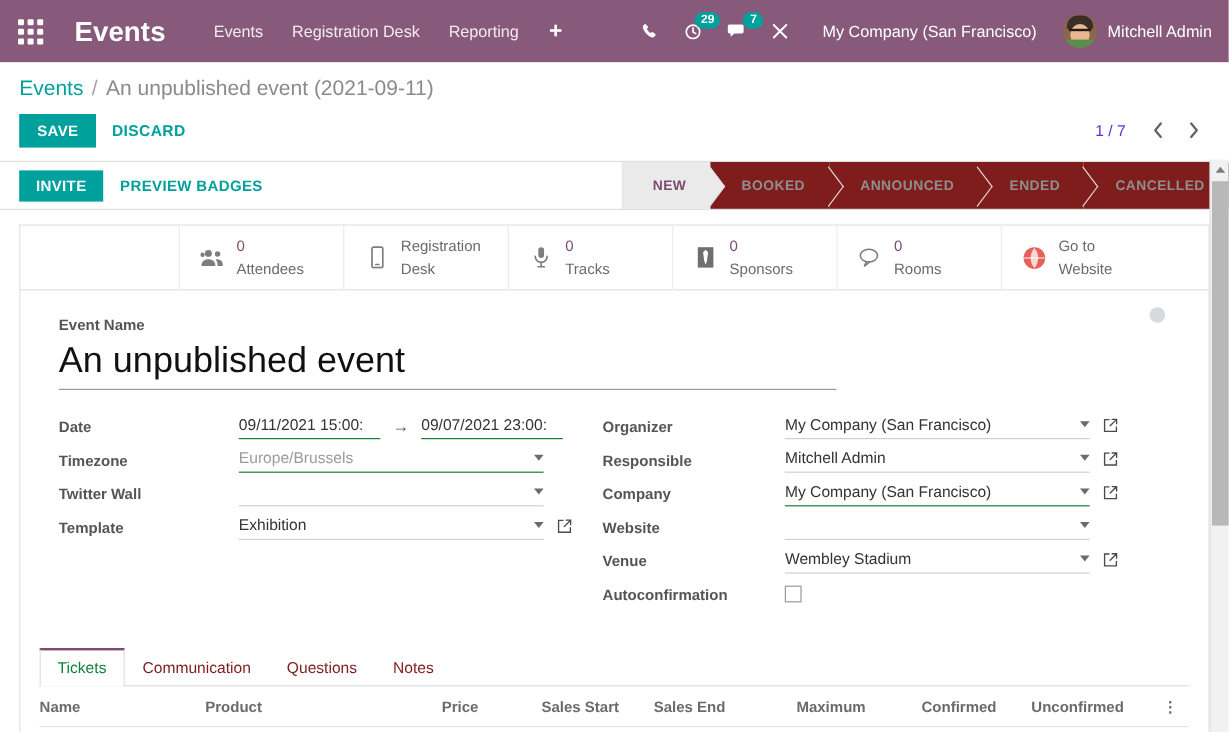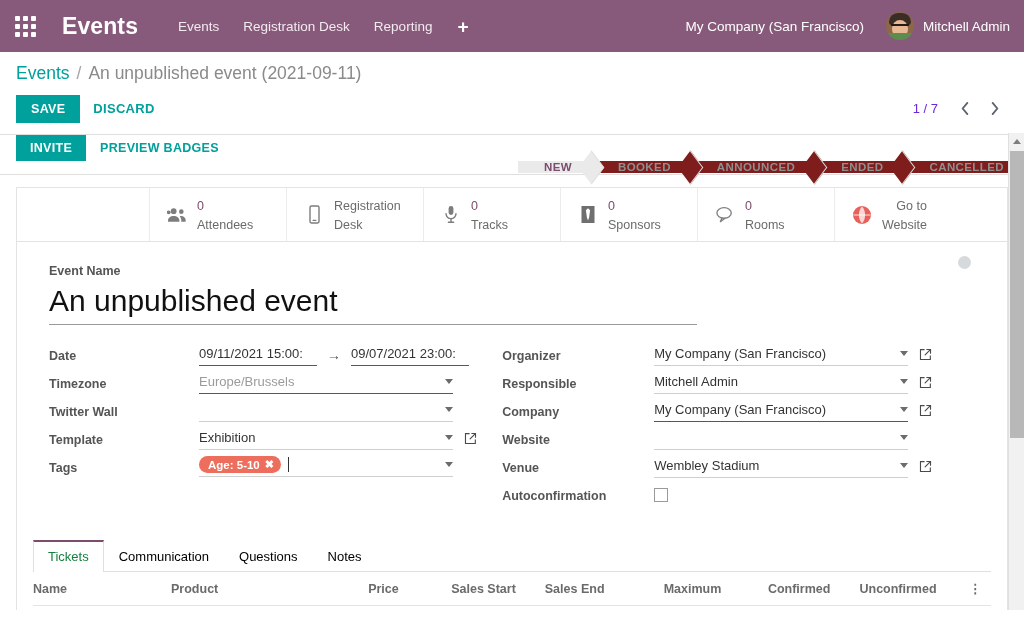--- a/index.html
+++ b/index.html
@@ -76,21 +76,21 @@
   .pager { margin-left: auto; display: flex; align-items: center; gap: 4px; }
   .pager-count { font-size: 13px; color: #6d28d9; margin-right: 10px; }
   .pager-btn {
     width: 26px; height: 26px; display: flex; align-items: center; justify-content: center;
     cursor: pointer; color: #5c6470; font-size: 17px; font-weight: bold;
   }
 
   
   .statusbar-row {
     display: flex; align-items: stretch; background: #fff;
-    border-bottom: 1px solid #dfdfdf; height: 40px; flex-direction: column;
+    border-bottom: 1px solid #dfdfdf; height: 40px;
   }
   .sb-left { display: flex; align-items: center; padding: 0 16px; gap: 2px; }
   .sb-btn-primary {
     background: #00A09D; color: #fff; font-size: 12.5px; font-weight: bold;
     padding: 6px 14px; border: none; cursor: pointer; letter-spacing: .3px;
   }
   .sb-btn-link {
     background: none; border: none; color: #00A09D; font-size: 12.5px; font-weight: bold;
     padding: 6px 12px; cursor: pointer; letter-spacing: .3px;
   }
@@ -114,21 +114,21 @@
   .sheet-wrap { padding: 12px 16px 0 16px; background: #fff; height: 451px; overflow: hidden; }
   .sheet { border: 1px solid #e3e3e3; background: #fff; height: 100%; }
 
   
   .btn-box-row { display: flex; border-bottom: 1px solid #e3e3e3; height: 54px; }
   .btn-box-spacer { width: 133px; border-right: 1px solid #ececec; }
   .stat-button {
     display: flex; align-items: center; gap: 9px; padding: 0 16px;
     border-right: 1px solid #ececec; cursor: pointer; min-width: 137px;
   }
-  .stat-button:last-child { border-right: none; text-align: right; }
+  .stat-button:last-child { border-right: none; }
   .stat-ico { color: #7d7d7d; display: flex; align-items: center; justify-content: center; width: 22px; flex: none; }
   .stat-text { line-height: 1.15; }
   .stat-value { font-size: 12.5px; color: #7c4b6e; font-weight: normal; }
   .stat-label { font-size: 12.5px; color: #6b6b6b; }
 
   
   .title-area { padding: 22px 32px 0 32px; position: relative; }
   .field-label-sm { font-size: 12.5px; font-weight: bold; color: #555; margin-bottom: 4px; }
   .title-input {
     font-size: 30px; color: #111; border: none; border-bottom: 1px solid #999;
@@ -167,21 +167,21 @@
   .tag-caret-row { display: flex; align-items: center; width: 254px; border-bottom: 1px solid #cfcfcf; padding-bottom: 3px; }
   .tag-cursor { width: 1px; height: 15px; background: #333; margin-left: 7px; }
   .cbox {
     width: 14px; height: 14px; border: 1px solid #9a9a9a; background: #fff; cursor: pointer; display: block;
   }
 
   
   .notebook { margin: 30px 0 0 0; padding: 0 16px; }
   .nb-tabs { display: flex; border-bottom: 1px solid #dfdfdf; }
   .nb-tab {
-    font-size: 13px; color: #000000; padding: 8px 14px; cursor: pointer;
+    font-size: 13px; color: #7f1d1d; padding: 8px 14px; cursor: pointer;
     border: 1px solid transparent; border-bottom: none; background: transparent; position: relative; top: 1px;
   }
   .nb-tab.active {
     color: #15803d; background: #fff; border-color: #dfdfdf; border-top: 2px solid #7c4b6e; padding-top: 7px;
   }
   .nb-table { width: 100%; border-collapse: collapse; }
   .nb-table th {
     font-size: 12.5px; color: #6b6b6b; font-weight: bold; text-align: left;
     padding: 9px 8px 9px 0; border-bottom: 1px solid #e3e3e3; white-space: nowrap;
   }
@@ -225,20 +225,45 @@
     </div>
     <div class="brand">Events</div>
     <div class="nav-menu">
       <div class="nav-item">Events</div>
       <div class="nav-item">Registration Desk</div>
       <div class="nav-item">Reporting</div>
       <div class="nav-plus">+</div>
     </div>
     <div class="nav-spacer"></div>
 
+    <div class="sys-icons">
+      <div class="sys-ico">
+        <svg width="15" height="15" viewBox="0 0 16 16" fill="#fff">
+            <path d="M3.3 1.2a1 1 0 0 0-1.3.2L1.2 2.5C.4 3.6.8 5.4 2.2 7.6c1.4 2.2 3.3 4 5 4.9 1.6.9 3 .9 3.7 0l1-1.2a1 1 0 0 0-.1-1.4l-2-1.6a1 1 0 0 0-1.3.1l-.6.7c-.6-.2-1.4-.8-2.2-1.7C4.9 6.5 4.4 5.7 4.3 5.2l.7-.6a1 1 0 0 0 .2-1.3L3.3 1.2z"></path>
+          </svg>
+      </div>
+      <div class="sys-ico">
+        <svg width="16" height="16" viewBox="0 0 16 16" fill="none" stroke="#fff" stroke-width="1.4">
+            <circle cx="7.5" cy="8.5" r="5.6"></circle>
+            <path d="M7.5 5.2v3.4l2.3 1.4" stroke-linecap="round"></path>
+          </svg>
+        <span class="badge">29</span>
+      </div>
+      <div class="sys-ico">
+        <svg width="17" height="16" viewBox="0 0 18 16" fill="#fff">
+            <path d="M2 2h11a1.5 1.5 0 0 1 1.5 1.5v5A1.5 1.5 0 0 1 13 10H6.5L3 13v-3H2A1.5 1.5 0 0 1 .5 8.5v-5A1.5 1.5 0 0 1 2 2z"></path>
+          </svg>
+        <span class="badge">7</span>
+      </div>
+      <div class="sys-ico">
+        <svg width="17" height="17" viewBox="0 0 18 18" stroke="#fff" stroke-width="1.7" stroke-linecap="round" fill="none">
+            <path d="M3 3l11 11M14 3L3 14"></path>
+          </svg>
+      </div>
+    </div>
 
     <div class="company-name">My Company (San Francisco)</div>
     <div class="user-menu">
       <div class="avatar">
         <div class="hair"></div>
           <div class="face"></div>
           <div class="glasses"></div>
           <div class="shirt"></div>
       </div>
       <span class="user-name">Mitchell Admin</span>
@@ -431,33 +456,20 @@
               </span>
               <span class="ext-link">
                 <svg width="13" height="13" viewBox="0 0 14 14" fill="none" stroke="#4a4a4a" stroke-width="1.2">
                     <path d="M6 1.8H1.6v10.6h10.6V8"></path>
                     <path d="M8.4 1.6h4v4M12.2 1.8L6.6 7.4" stroke-linecap="round"></path>
                   </svg>
               </span>
             </div>
           </div>
 
-          <div class="frow">
-            <div class="flabel">Tags</div>
-            <div class="fval">
-              <span class="tag-caret-row">
-                <span class="tag-pill">
-                  <span>Age: 5-10</span>
-                  <span class="tag-x">✖</span>
-                </span>
-                <span class="tag-cursor"></span>
-                <span style="margin-left:auto" class="caret"></span>
-              </span>
-            </div>
-          </div>
         </div>
 
         <div class="form-col right">
           <div class="frow">
             <div class="flabel wide">Organizer</div>
             <div class="fval">
               <span class="underline sel-f">
                 <span>My Company (San Francisco)</span>
                 <span class="caret"></span>
               </span>

